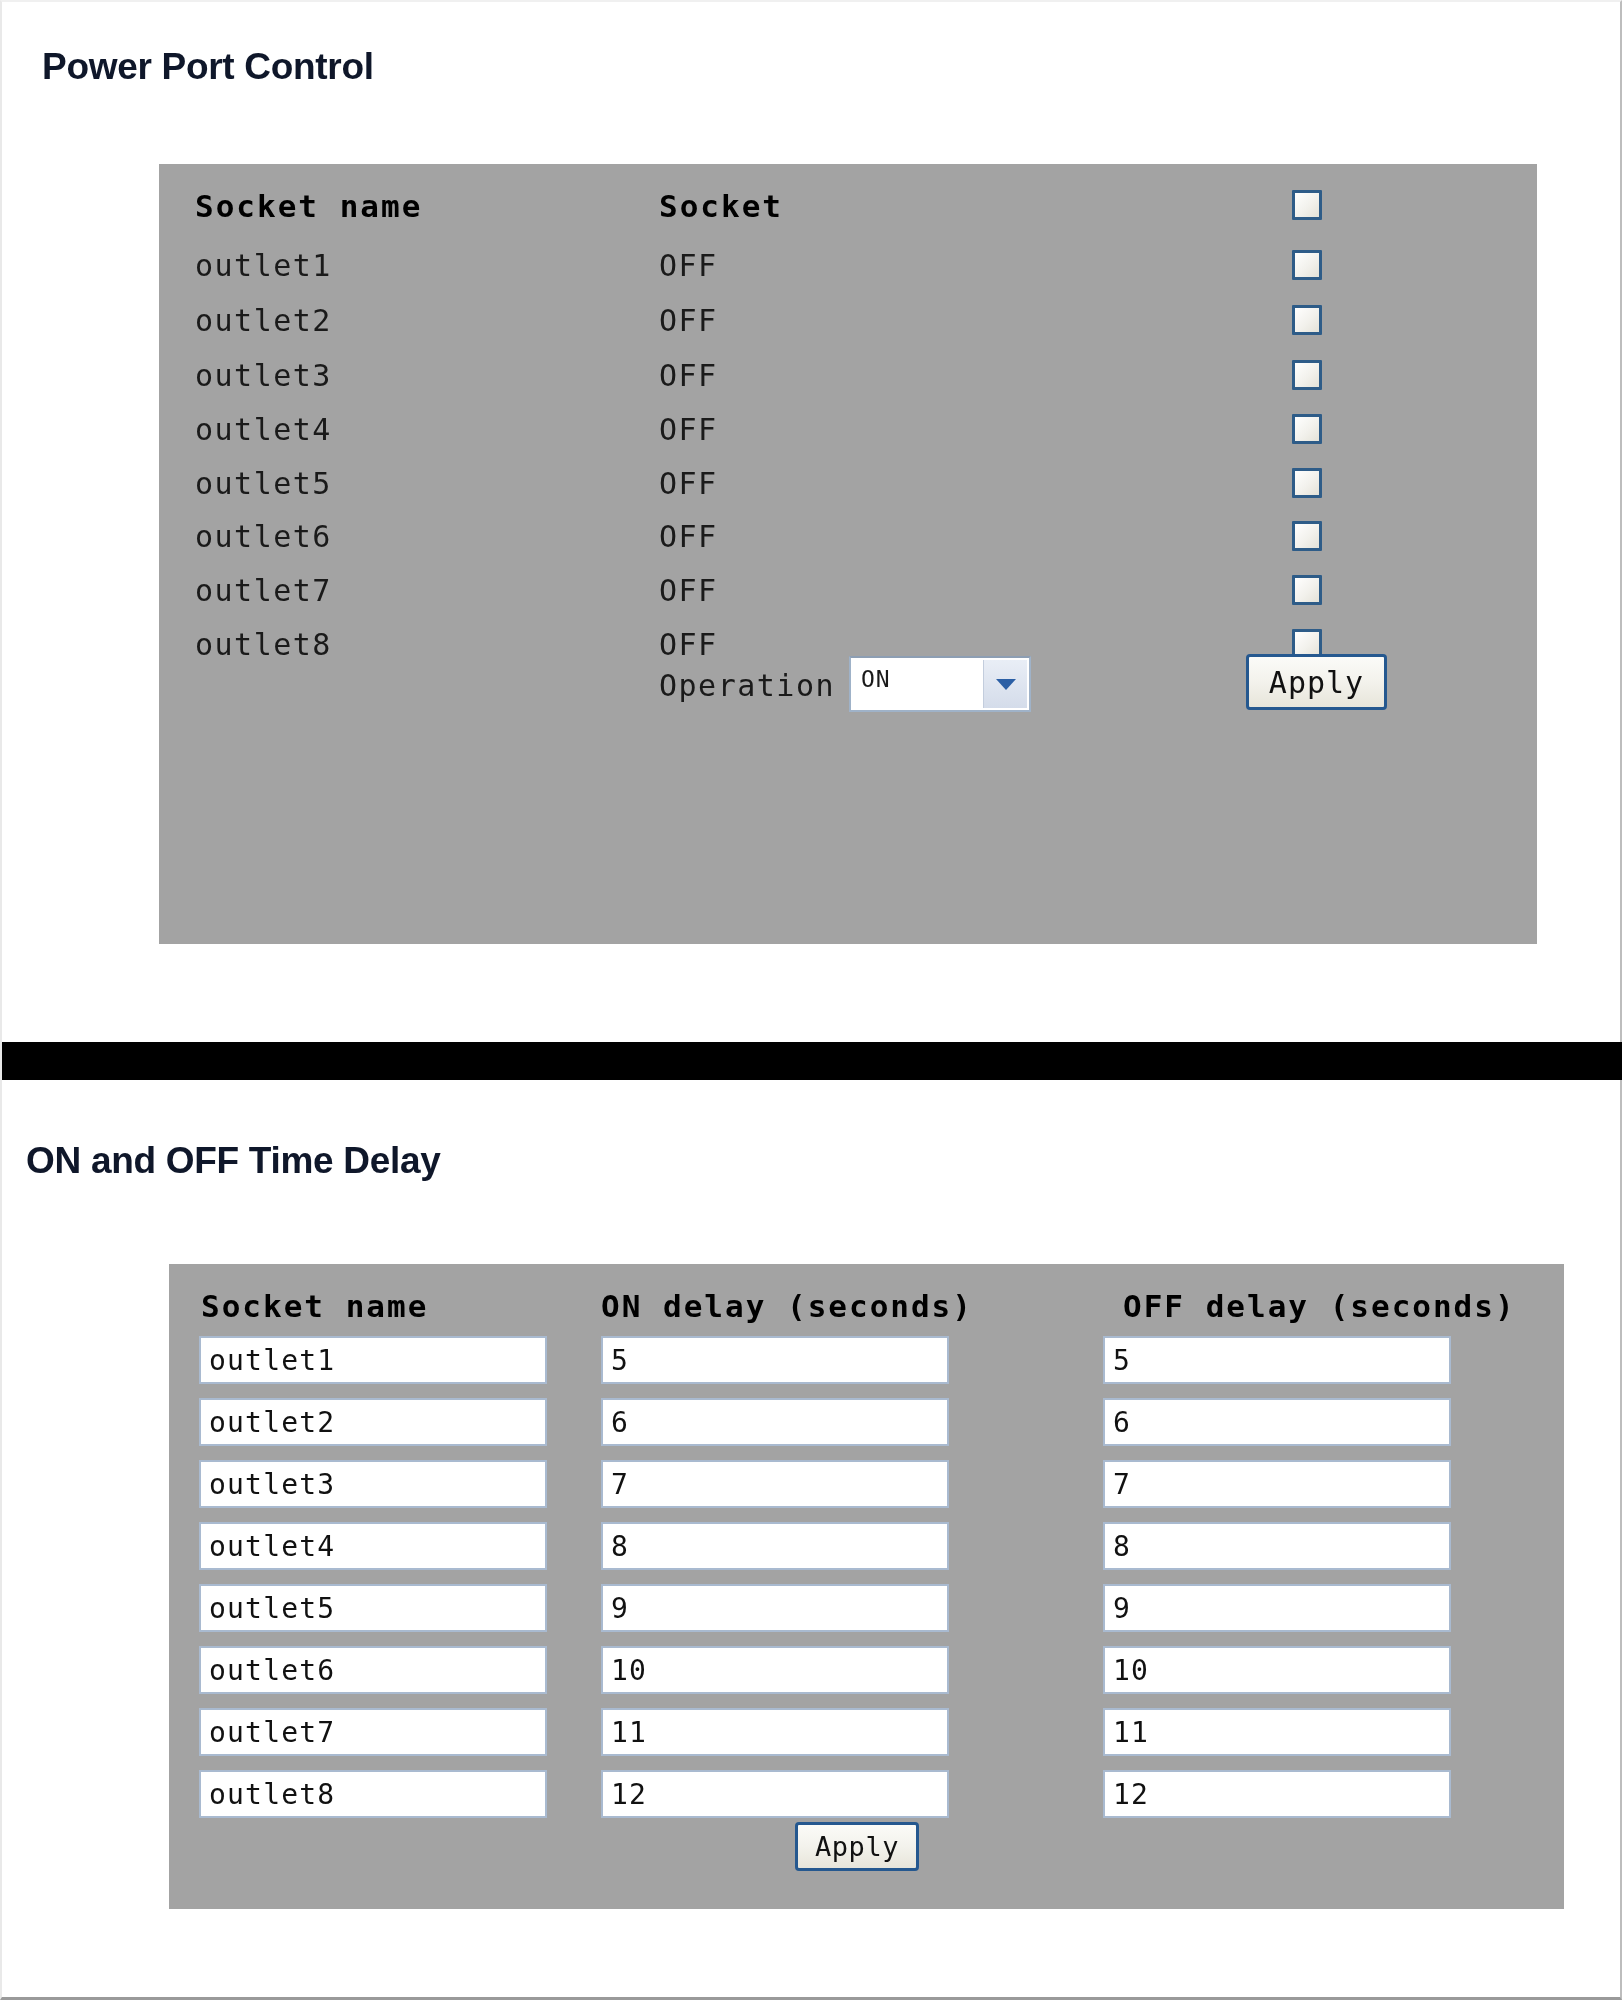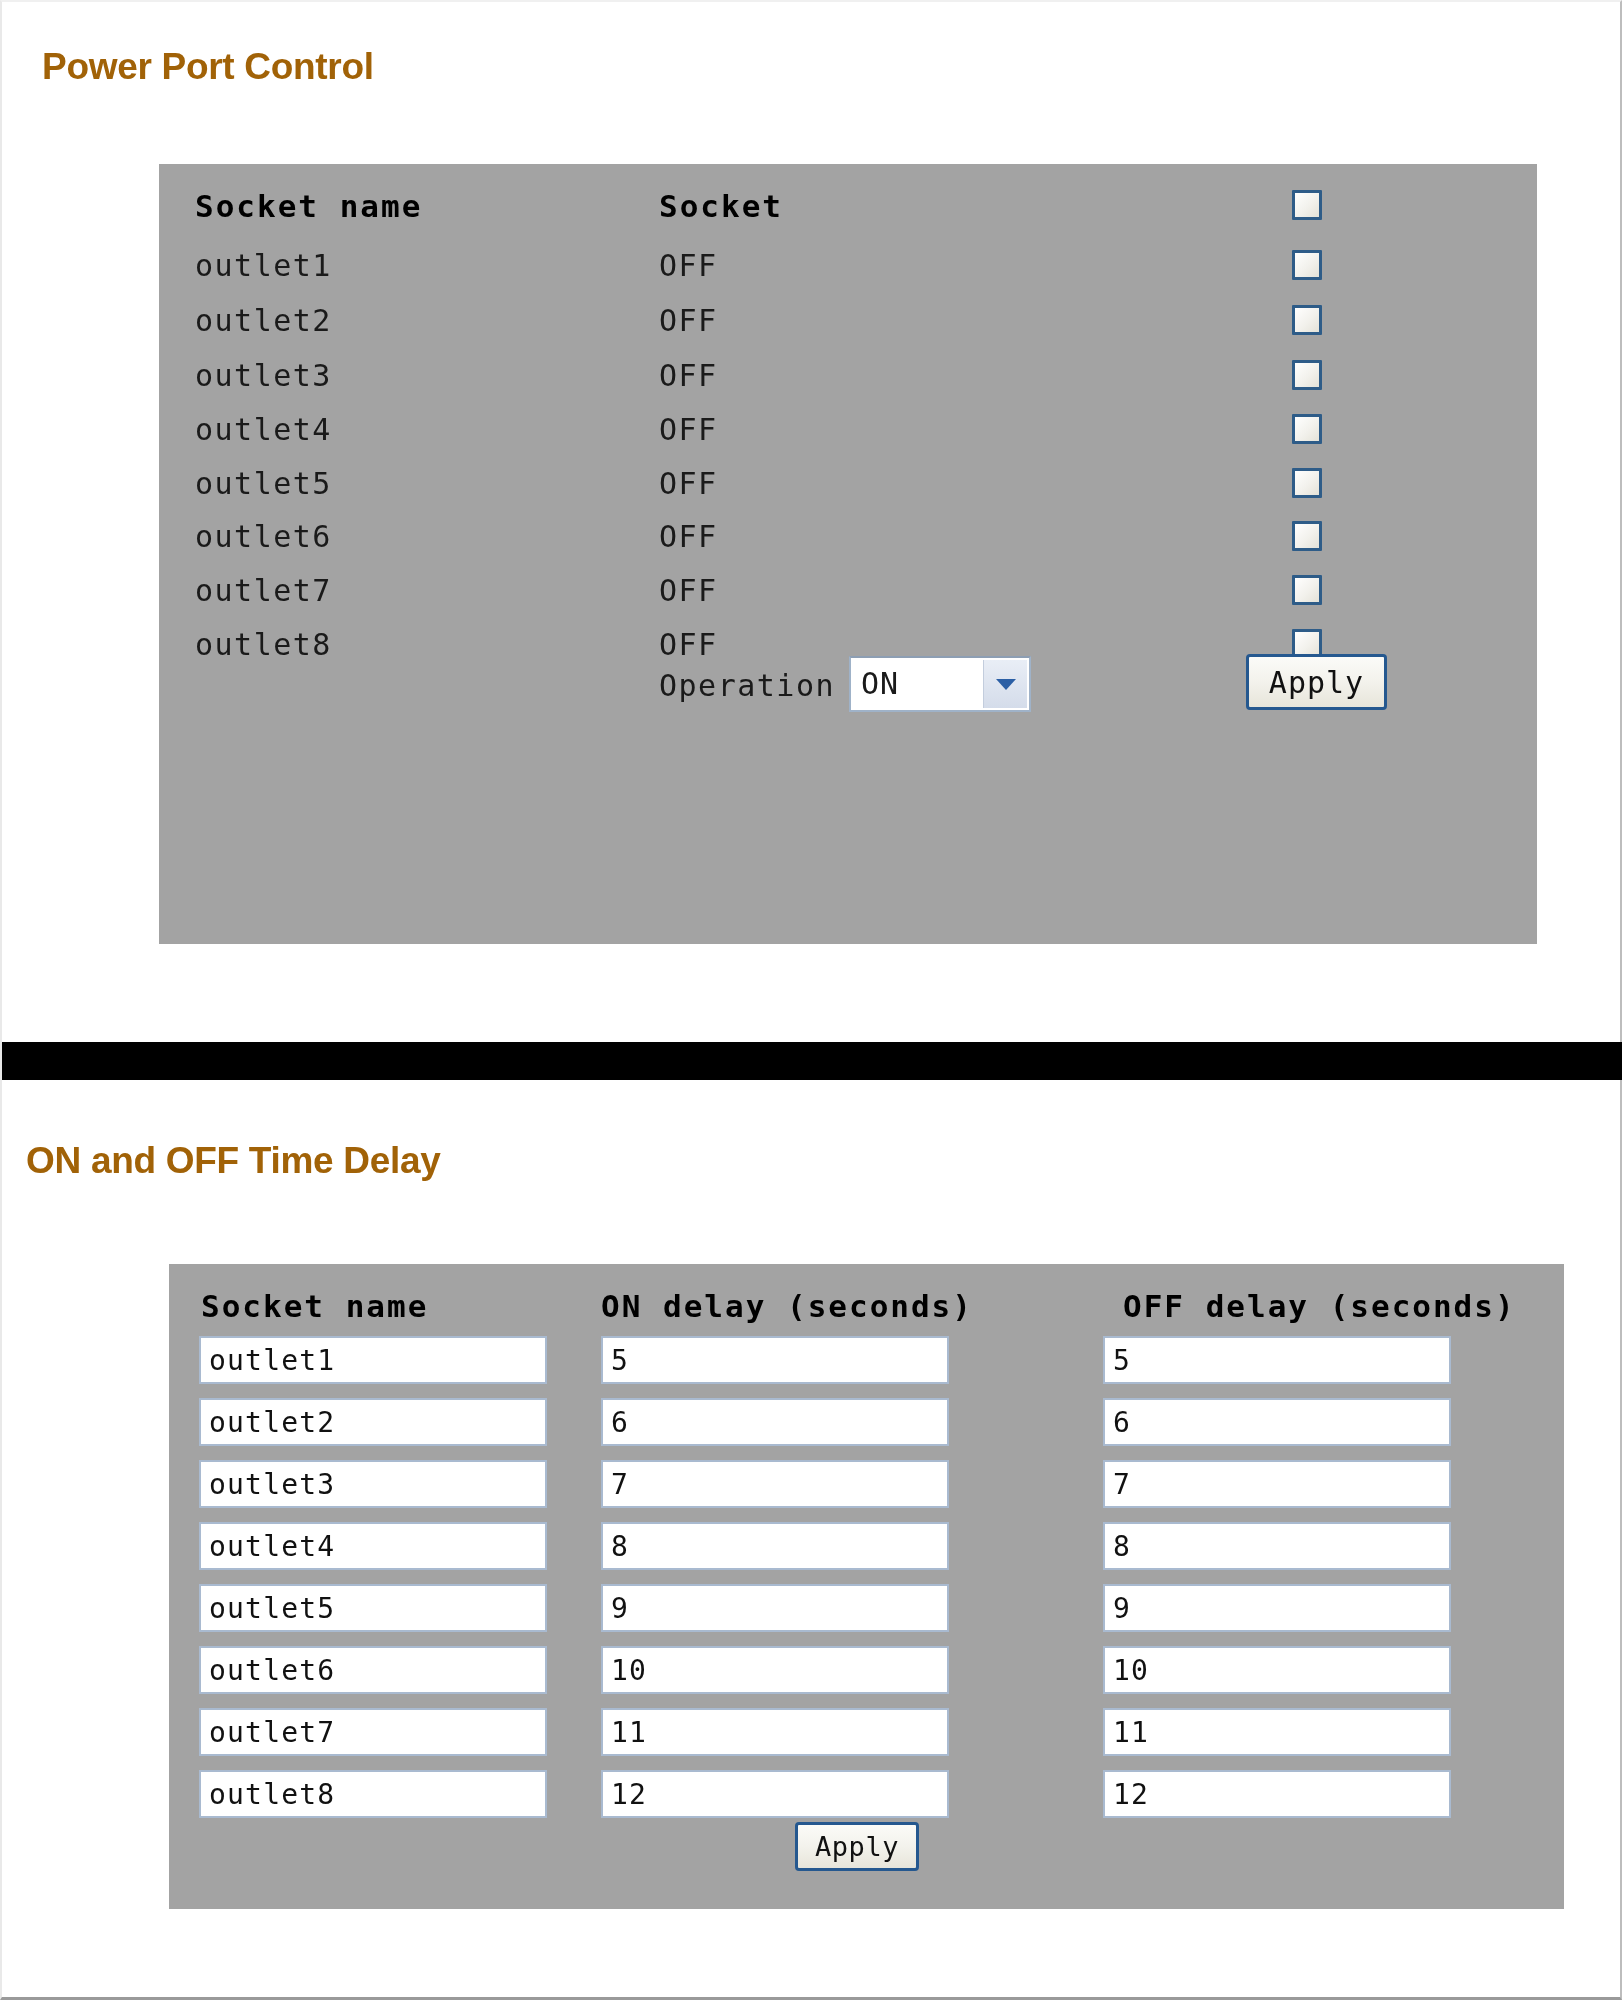--- a/index.html
+++ b/index.html
@@ -25,21 +25,21 @@
     border-left: 2px solid #e9e9e9;
     border-right: 2px solid #bdbdbd;
     border-top: 2px solid #f0f0f0;
     border-bottom: 3px solid #9a9a9a;
     background: #ffffff;
   }
 
   
   .section-title {
     position: absolute;
-    color: #a16207;
+    color: #0f172a;
     font-family: "Liberation Sans", sans-serif;
     font-weight: bold;
     letter-spacing: -0.3px;
     white-space: nowrap;
   }
   #power-title {
     left: 40px;
     top: 44px;
     font-size: 37px;
   }
@@ -143,21 +143,21 @@
     box-sizing: border-box;
     border: 2px solid #9fb2c8;
     border-top-color: #8d9eb3;
     background: #ffffff;
     padding: 0;
   }
   #operation-select .sel-value {
     position: absolute;
     left: 10px;
     top: 8px;
-    font-size: 30px;
+    font-size: 23px;
     letter-spacing: 1px;
   }
   #operation-select .sel-arrowbox {
     position: absolute;
     right: 2px;
     top: 2px;
     width: 43px;
     height: 48px;
     background: linear-gradient(to bottom, #e9eef6 0%, #d4dcea 100%);
     border-left: 1px solid #c3cddd;

